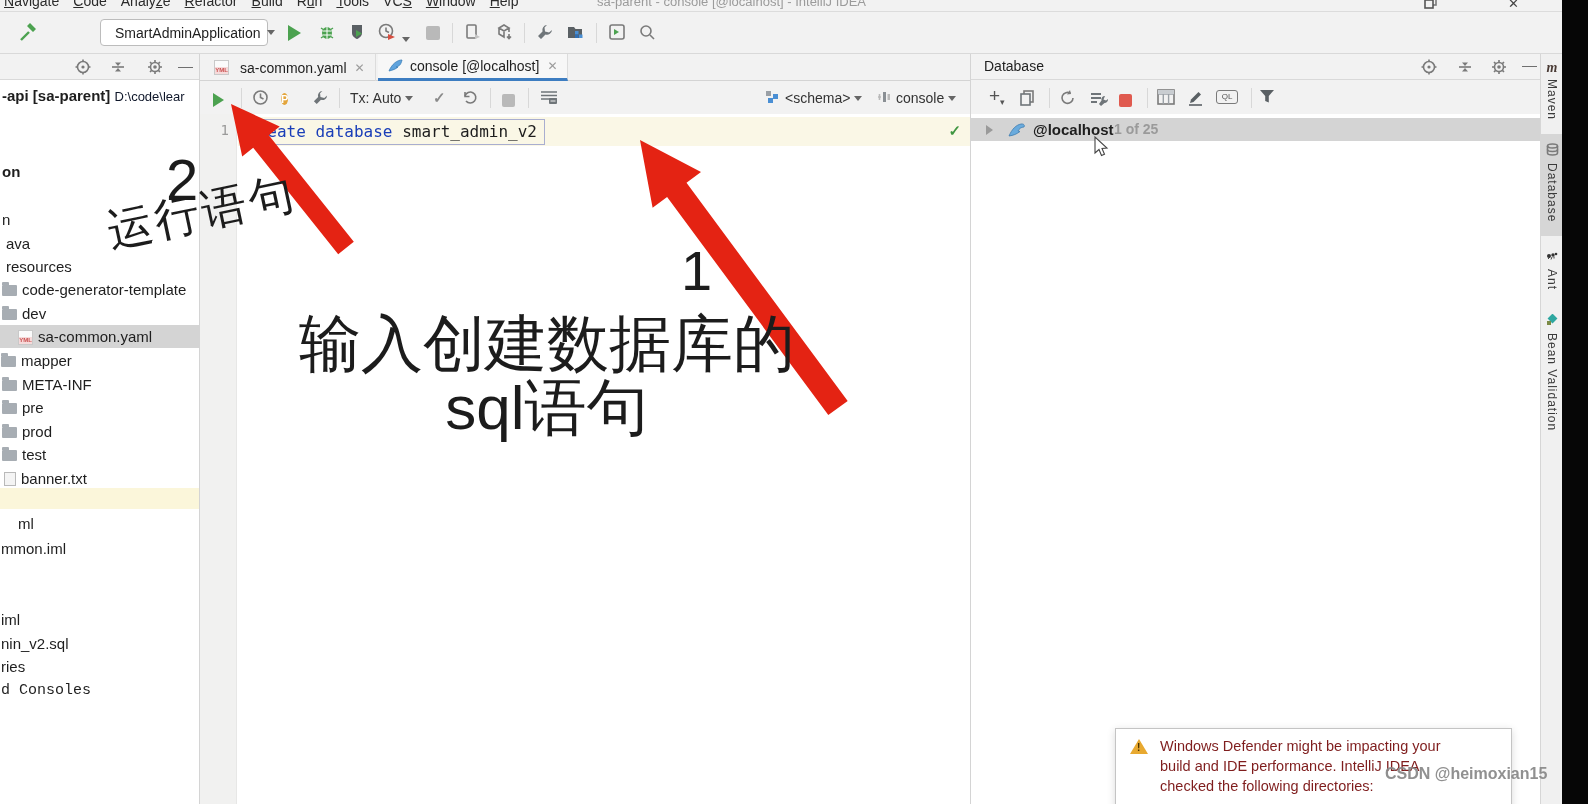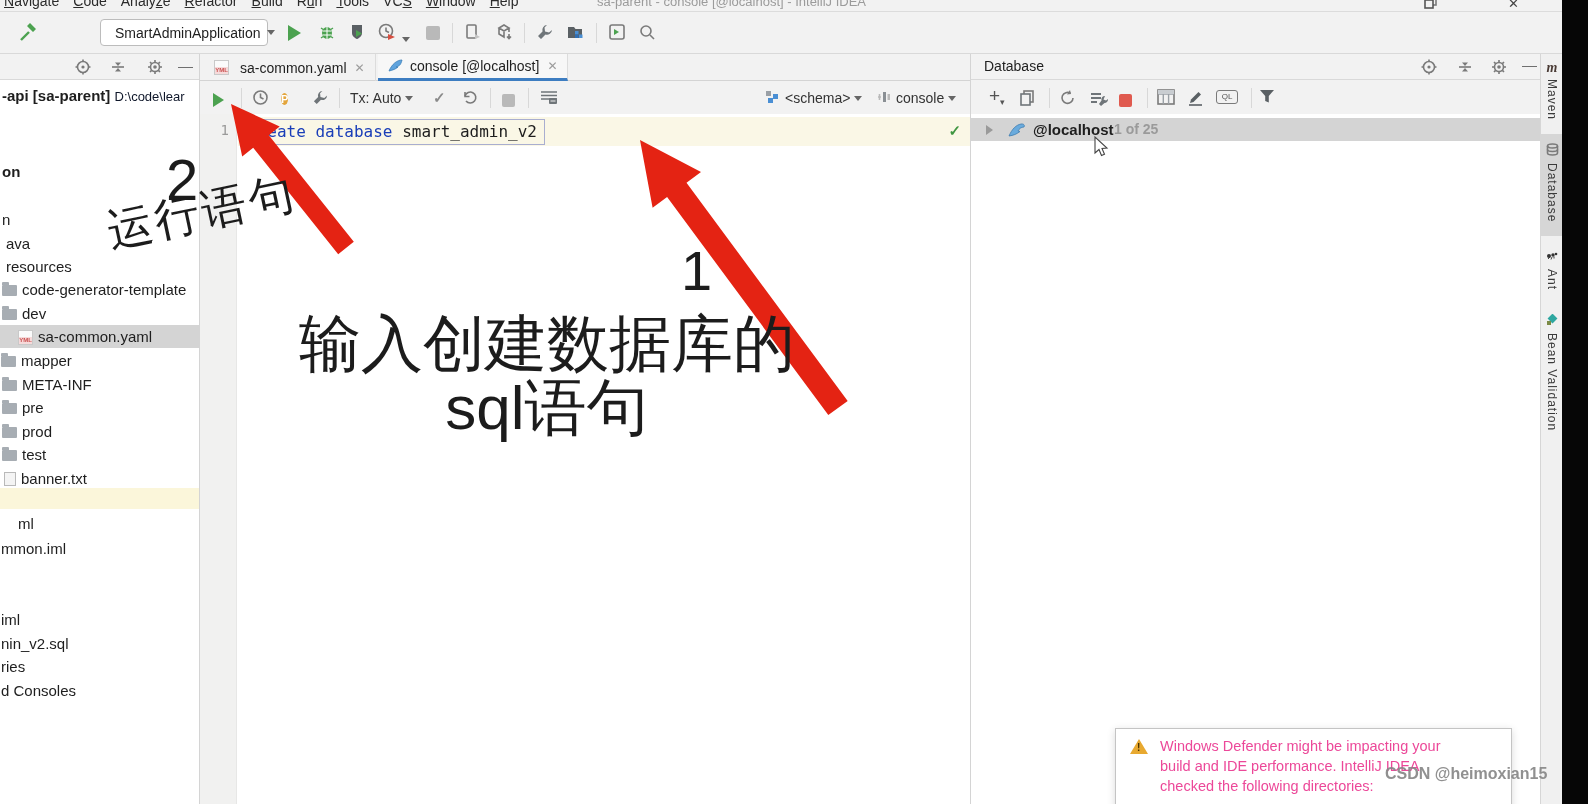--- a/index.html
+++ b/index.html
@@ -90,21 +90,21 @@
   .annotxt { position:absolute; color:#1c1c1c; pointer-events:none; }
   #step2num { left:166px; top:146px; font-size:58px; }
   #step2label { left:108px; top:202px; font-size:45px; letter-spacing:3px; transform:rotate(-12deg); transform-origin:left center; }
   #step1num { left:681px; top:238px; font-size:56px; }
   #step1text { left:292px; top:312px; width:510px; text-align:center; font-size:62px; line-height:64px; }
 
   
   #notif { left:1115px; top:728px; width:397px; height:90px; background:#fff; border:1px solid #c4c4c4; box-shadow:0 2px 8px rgba(0,0,0,.15); }
   #notif .warn { position:absolute; left:14px; top:10px; width:0; height:0; border-left:9px solid transparent; border-right:9px solid transparent; border-bottom:15px solid #e8a930; }
   #notif .warn:after { content:"!"; position:absolute; left:-2px; top:3px; font-size:10px; font-weight:bold; color:#4a3200; }
-  #notif .nline { position:absolute; left:44px; font-size:14.5px; color:#ec4899; white-space:nowrap; }
+  #notif .nline { position:absolute; left:44px; font-size:14.5px; color:#7f1d1d; white-space:nowrap; }
 
   #watermark { left:1385px; top:765px; font-size:16px; color:rgba(135,135,135,.92); white-space:nowrap; z-index:50;font-weight:bold; }
 
   #cursor { left:1094px; top:136px; z-index:40; }
 </style>
 </head>
 <body>
 
 <div id="titlebar" class="abs">
   <div id="menurow">
@@ -223,21 +223,21 @@
   <div class="trow" style="left:2px; top:319px;"><span class="folder"></span><span>META-INF</span></div>
   <div class="trow" style="left:2px; top:342px;"><span class="folder"></span><span>pre</span></div>
   <div class="trow" style="left:2px; top:366px;"><span class="folder"></span><span>prod</span></div>
   <div class="trow" style="left:2px; top:389px;"><span class="folder"></span><span>test</span></div>
   <div class="trow" style="left:4px; top:413px;"><span class="fileic"></span><span>banner.txt</span></div>
   <div class="trow" style="left:18px; top:458px;"><span>ml</span></div>
   <div class="trow" style="left:1px; top:483px;"><span>mmon.iml</span></div>
   <div class="trow" style="left:1px; top:554px;"><span>iml</span></div>
   <div class="trow" style="left:1px; top:578px;"><span>nin_v2.sql</span></div>
   <div class="trow" style="left:1px; top:601px;"><span>ries</span></div>
-  <div class="trow" style="left:1px; top:625px;"><span>d Consoles</span></div>
+  <div class="trow" style="left:1px; top:625px;font-family:Liberation Mono, monospace;"><span>d Consoles</span></div>
 </div>
 
 <div id="tabbar" class="abs">
   <div class="tab" style="left:4px;">
     <span class="ymlic">
         <b>YML</b>
       </span>
     <span>sa-common.yaml</span>
     <span class="tabx">✕</span>
   </div>

